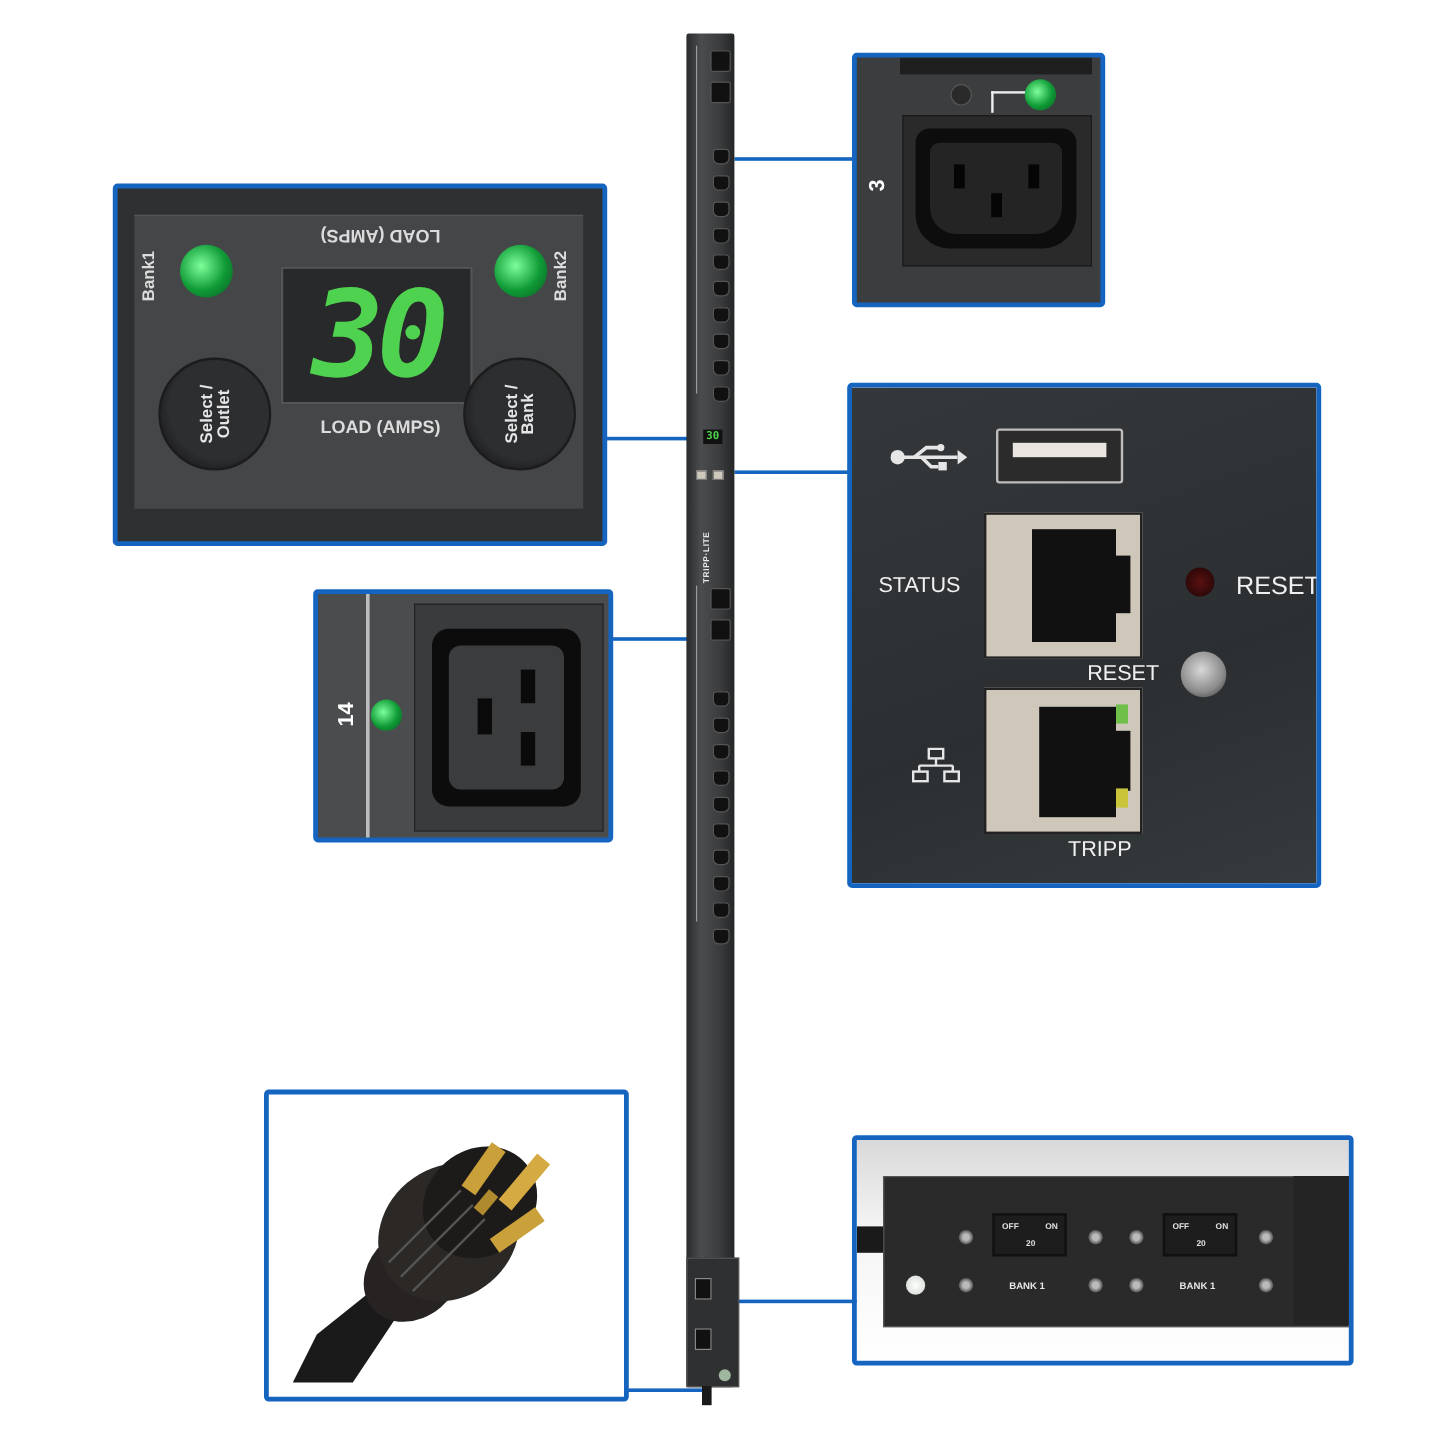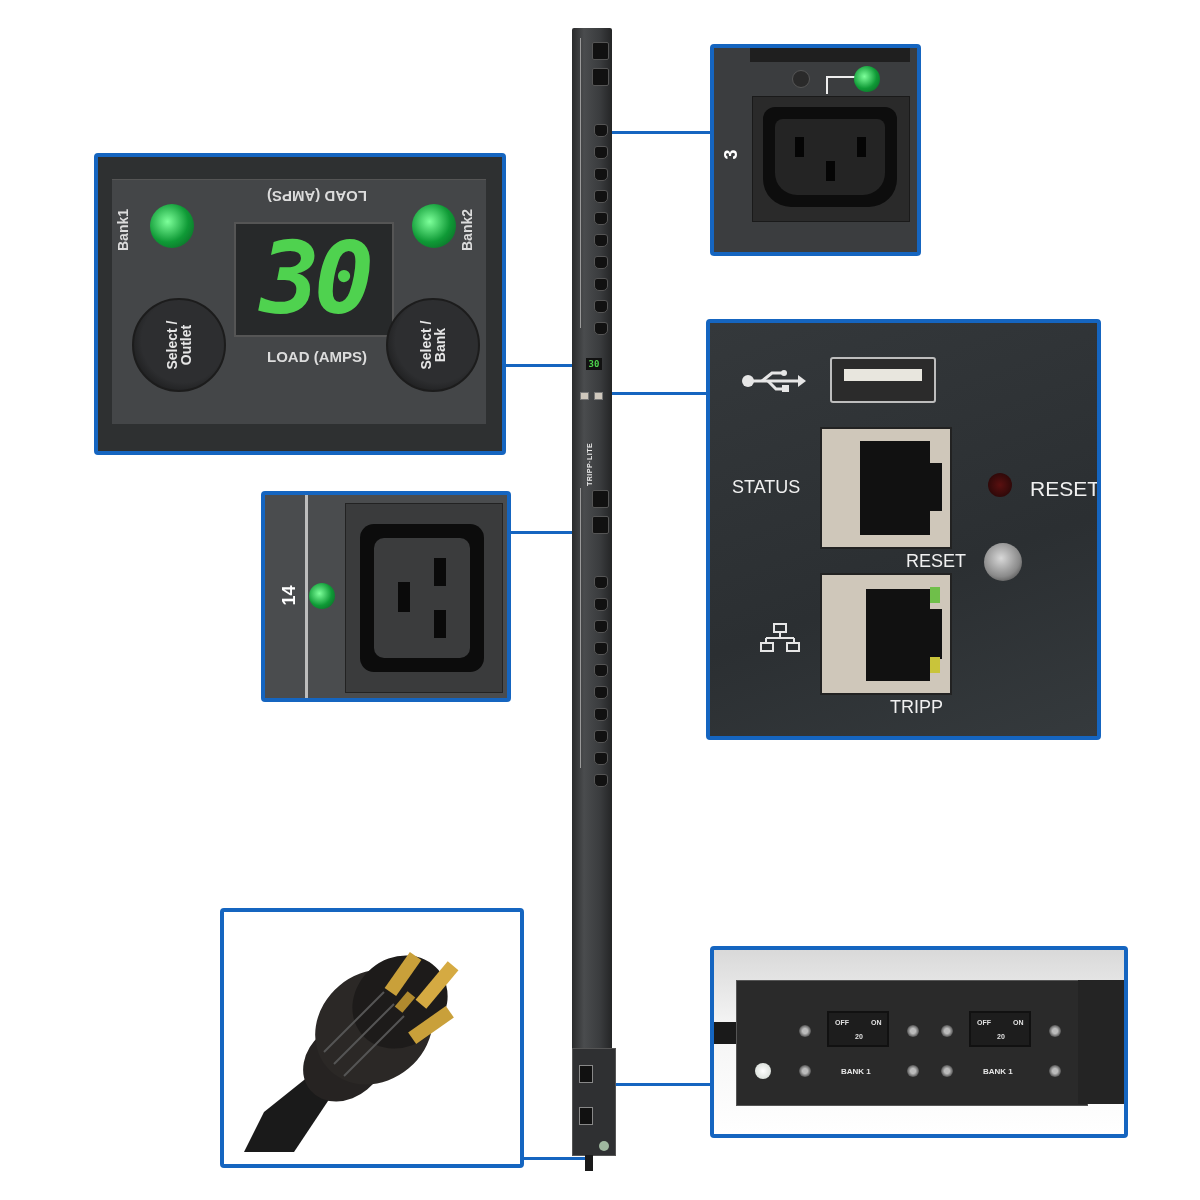--- a/index.html
+++ b/index.html
@@ -23,21 +23,21 @@
   .led-green{position:absolute;border-radius:50%;background:radial-gradient(circle at 40% 40%,#7dff9a,#0f9a36 55%,#0a5a22);}
   .round-btn{position:absolute;border-radius:50%;background:radial-gradient(circle at 55% 45%,#2d2e30 60%,#0b0b0b);border:2px solid #1c1c1c;color:#e6e6e6;font:bold 14px "Liberation Sans",sans-serif;display:flex;align-items:center;justify-content:center;text-align:center;line-height:14px;}
   .round-btn span{transform:rotate(-90deg);display:block;white-space:pre;}
   .label-light{color:#dcdcdc;font:bold 16px "Liberation Sans",sans-serif;}
   
   .net-bg{background:linear-gradient(160deg,#34383b,#2b2f32 60%,#353a3d);}
   .rj45{position:absolute;background:#cfc7ba;border:2px solid #222;box-sizing:border-box;}
   .rj45-hole{position:absolute;background:#111;}
   .net-label{position:absolute;color:#f0f0f0;font:18px "Liberation Sans",sans-serif;}
   
-  .breaker-panel{position:absolute;left:22px;top:30px;width:350px;height:124px;background:#2a2a2a;border:1px solid #555;}
+  .breaker-panel{position:absolute;left:22px;top:30px;width:350px;height:124px;background:#2a2a2a;border:1px solid #555;padding-left:40px;}
   .switch{position:absolute;width:62px;height:36px;background:#1d1d1d;border:2px solid #111;box-sizing:border-box;color:#e0e0e0;font:bold 7px "Liberation Sans",sans-serif;}
   .screw{position:absolute;width:12px;height:12px;border-radius:50%;background:radial-gradient(circle,#bbb 30%,#555 70%);}
   .bank-label{position:absolute;color:#e6e6e6;font:bold 8px "Liberation Sans",sans-serif;}
 </style>
 </head>
 <body>
 
 <div class="connector" style="left:612px;top:131px;width:100px;height:3px;"></div>
 <div class="connector" style="left:504px;top:364px;width:70px;height:3px;"></div>
 <div class="connector" style="left:612px;top:392px;width:96px;height:3px;"></div>

